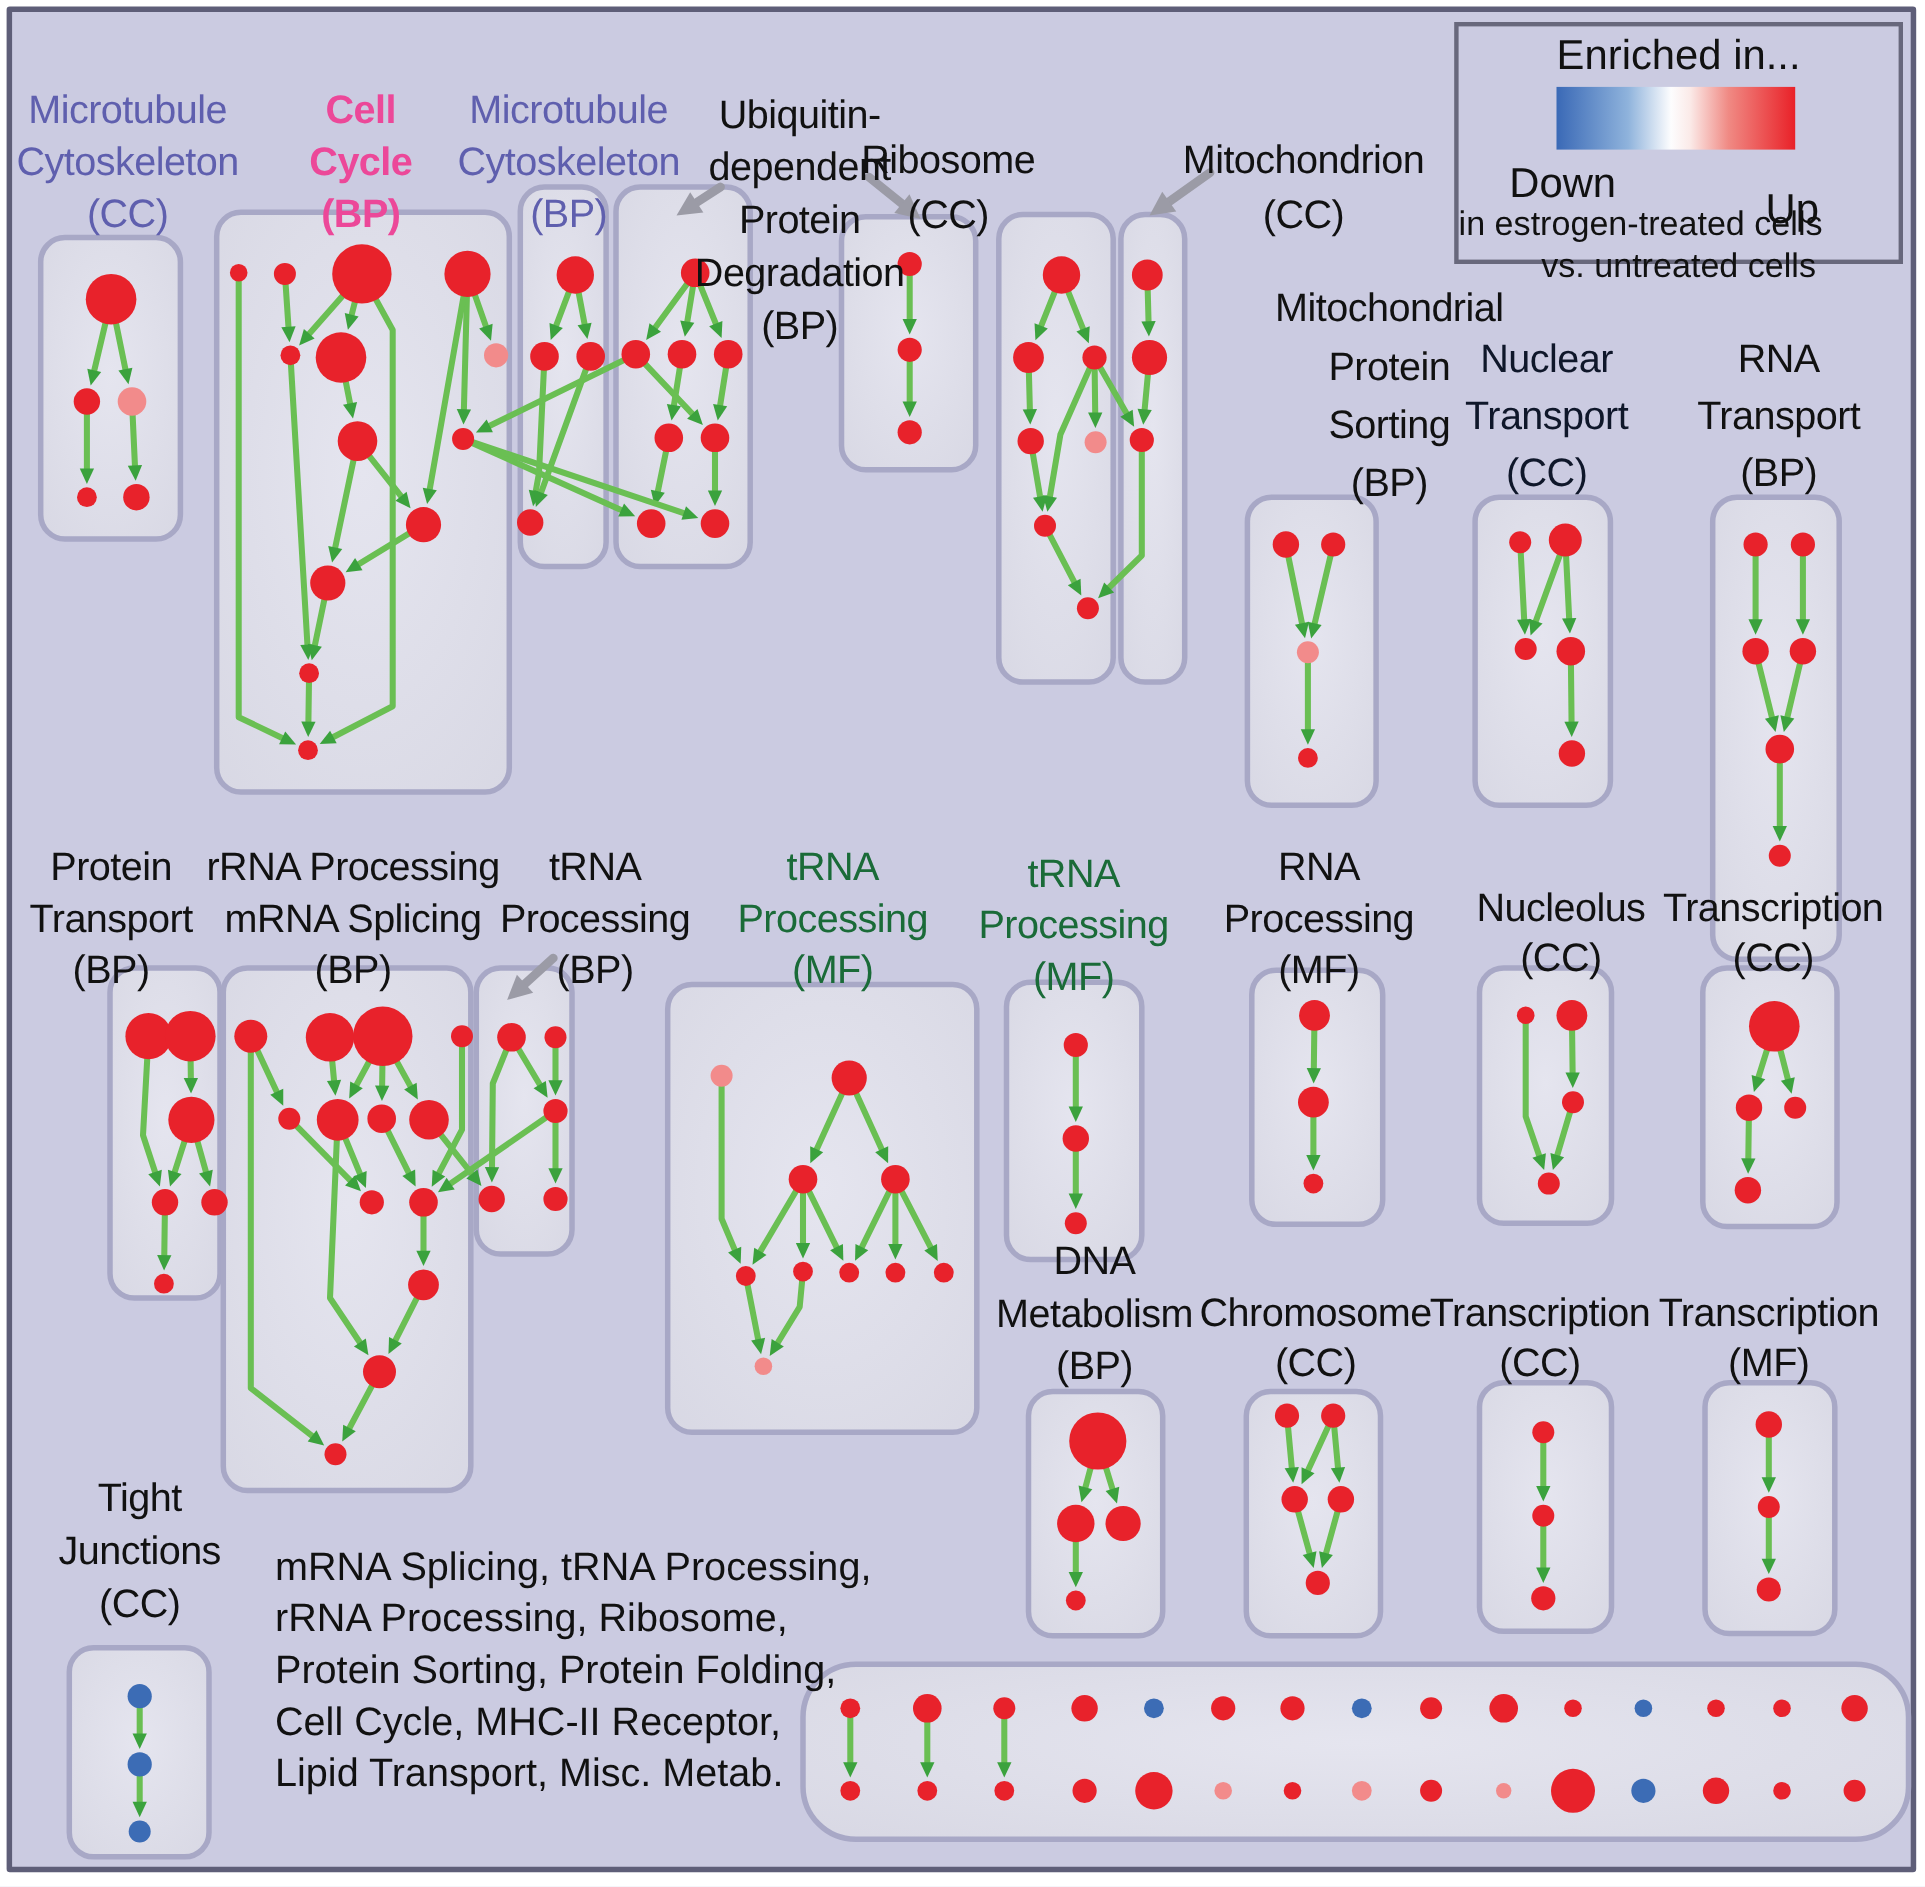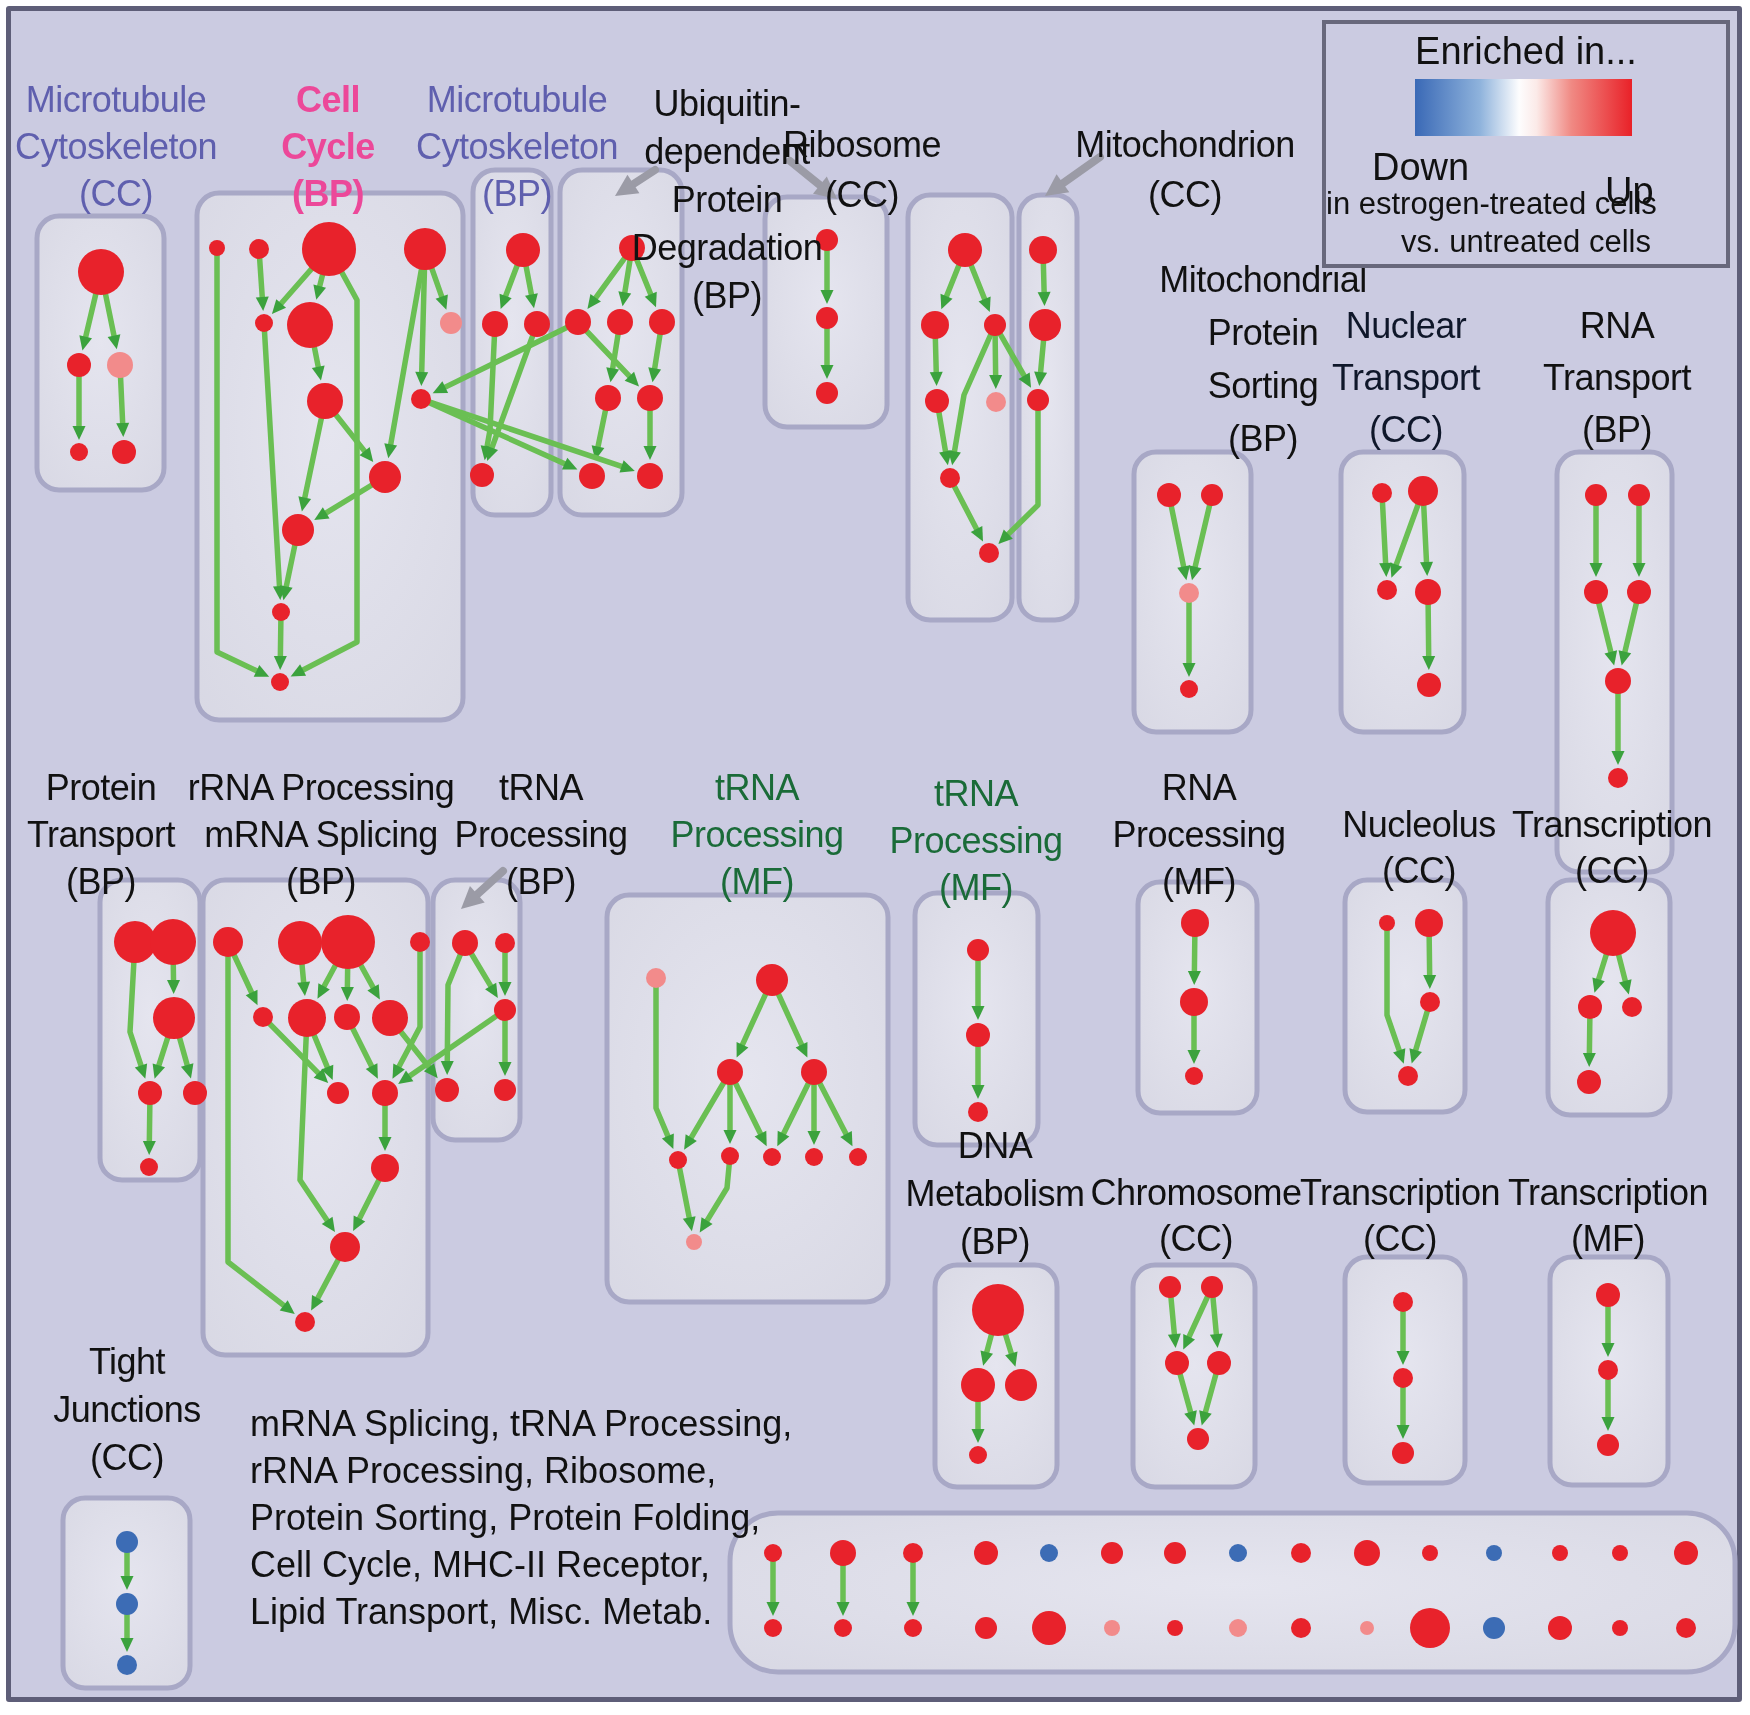--- a/index.html
+++ b/index.html
@@ -5,21 +5,21 @@
   html,body{margin:0;padding:0;background:#ffffff;}
   #canvas{position:relative;width:1750px;height:1715px;background:#ffffff;
           font-family:"Liberation Sans",sans-serif;overflow:hidden;}
   #panel{position:absolute;left:6px;top:6px;width:1736px;height:1696px;
          background:#cbcbe1;border:5px solid #5e5e78;box-sizing:border-box;border-radius:3px;}
   #fig-svg{position:absolute;left:0;top:0;}
   .glabel{position:absolute;transform:translateX(-50%);text-align:center;
           font-size:36px;line-height:47px;letter-spacing:-0.5px;white-space:nowrap;font-weight:400;}
   .glabel div{pointer-events:none;}
   
-  #legend{position:absolute;left:1322px;top:20px;width:408px;height:248px;
+  #legend{position:absolute;left:1322px;top:20px;width:408px;height:220px;
           border:4px solid #68687c;background:#cbcbe1;box-sizing:border-box;}
   #legend-title{position:absolute;left:0;right:0;top:6px;text-align:center;font-size:38px;color:#111;}
   #legend-bar{position:absolute;left:89px;top:55px;width:217px;height:57px;
       background:linear-gradient(to right,#3a69b6 0%,#8fb3dc 30%,#fdfdfe 48%,#fbeae8 56%,#f08a84 72%,#e92128 100%);}
   #legend-down{position:absolute;left:46px;top:122px;font-size:38px;color:#111;}
   #legend-up{position:absolute;left:279px;top:122px;font-size:38px;color:#111;margin-top:24px;}
   #legend-sub1{position:absolute;left:0;right:0;top:162px;text-align:left;font-size:31px;color:#111;}
   #legend-sub2{position:absolute;left:0;right:0;top:200px;text-align:center;font-size:31px;color:#111;}
   
   #annotation{position:absolute;left:250px;top:1400px;font-size:36px;line-height:47px;color:#111;white-space:nowrap;}

